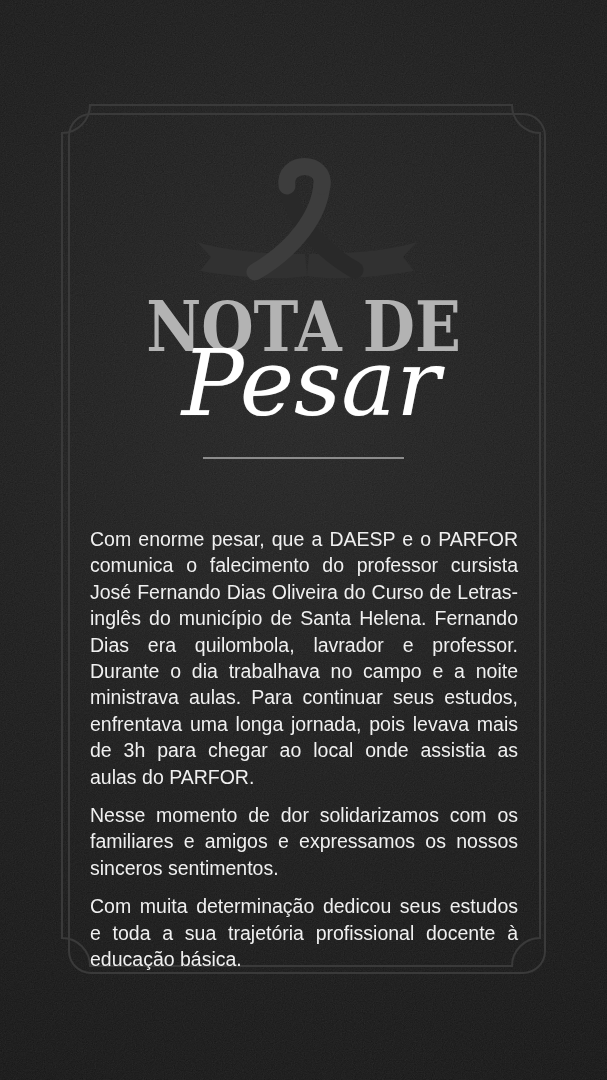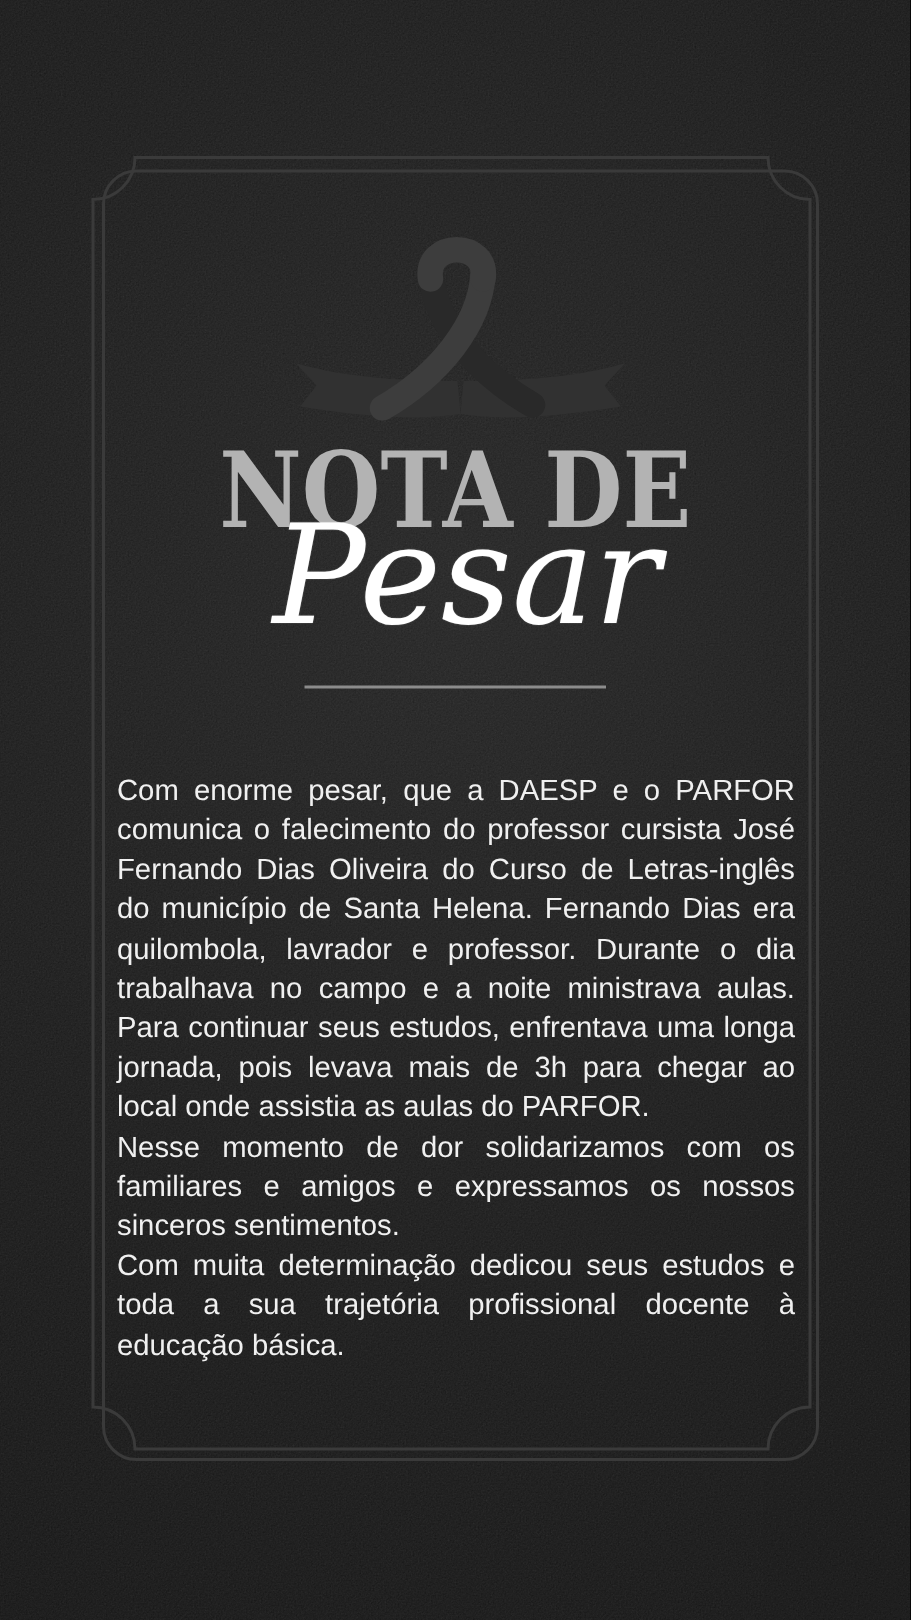--- a/index.html
+++ b/index.html
@@ -38,21 +38,21 @@
   }
   .divider{
     position:absolute;top:457px;left:203px;width:201px;height:2px;
     background:var(--divider);
   }
   .body-text{
     position:absolute;left:78px;top:514px;width:452px;
     color:var(--bodytext);font-size:19.5px;line-height:26.4px;
     text-align:justify;text-justify:inter-word;
   }
-  .body-text p{margin:0;}
+  .body-text p{margin:12px;}
 </style>
 </head>
 <body>
 
 <div class="poster">
 
   <svg class="grain" xmlns="http://www.w3.org/2000/svg">
     <filter id="grainF">
       <feTurbulence type="fractalNoise" baseFrequency="0.9" numOctaves="2" stitchTiles="stitch"></feTurbulence>
       <feColorMatrix type="matrix" values="0 0 0 0 1  0 0 0 0 1  0 0 0 0 1  0.35 0.35 0.35 0 0"></feColorMatrix>

